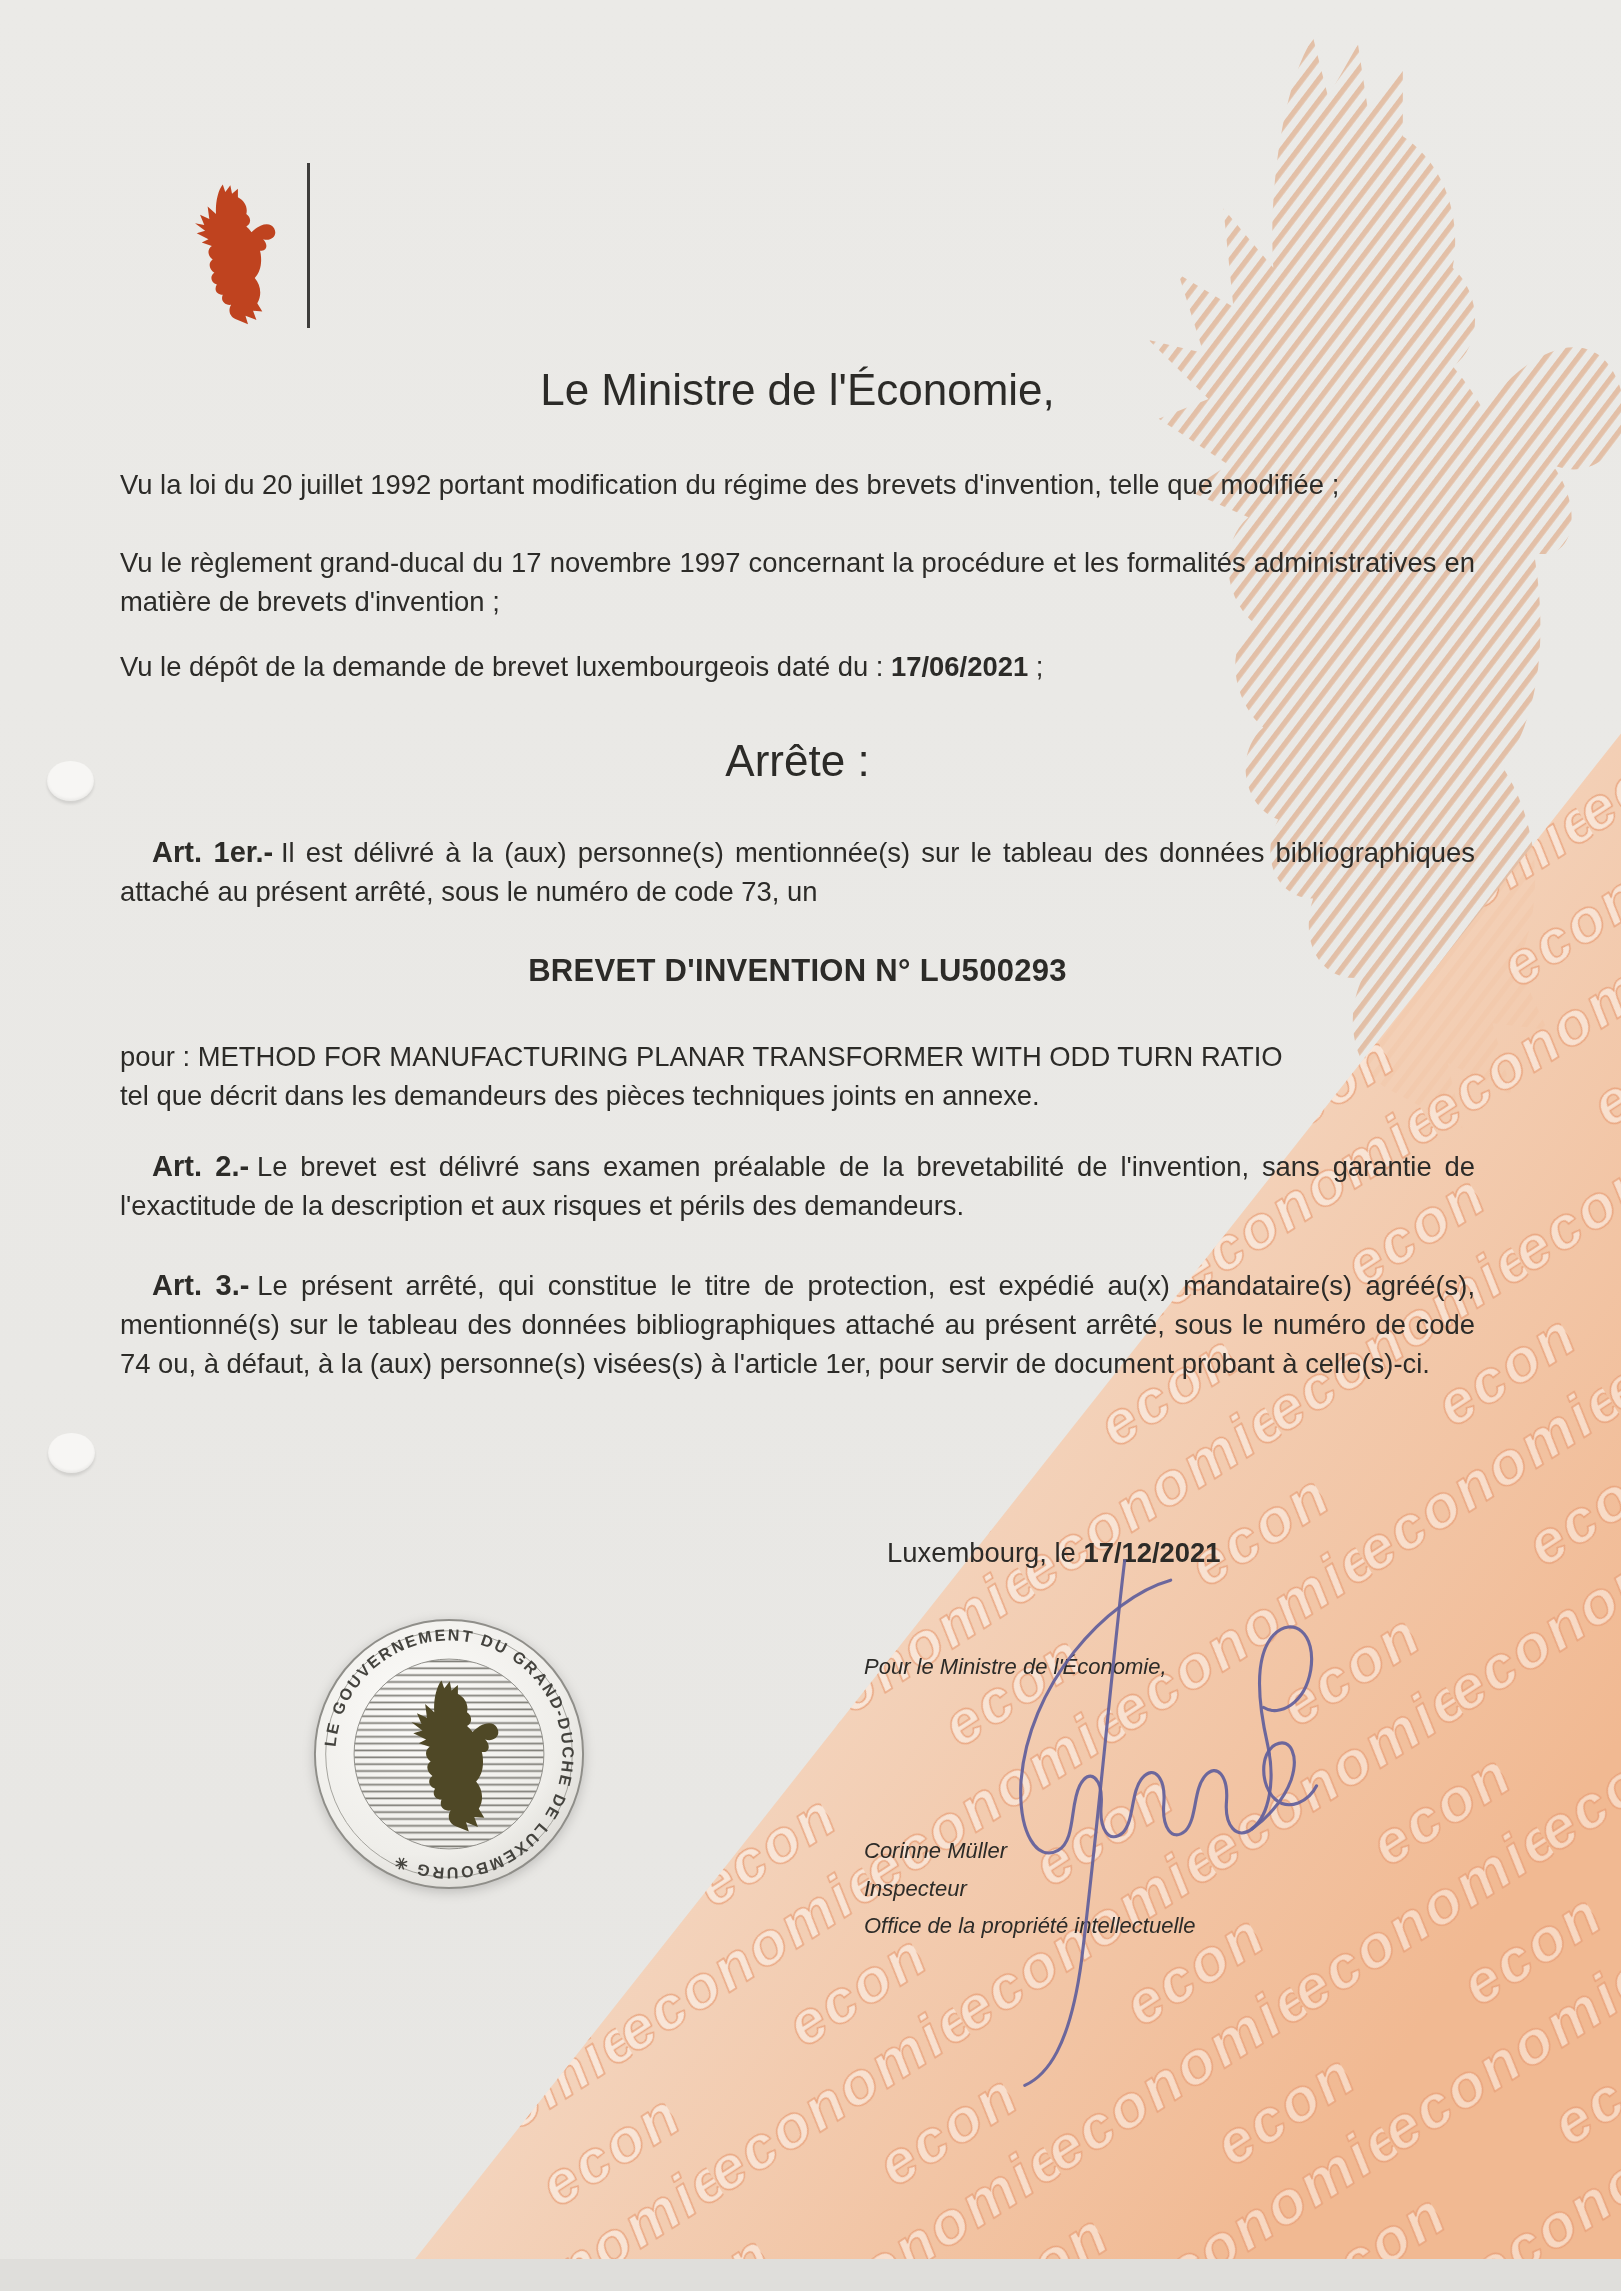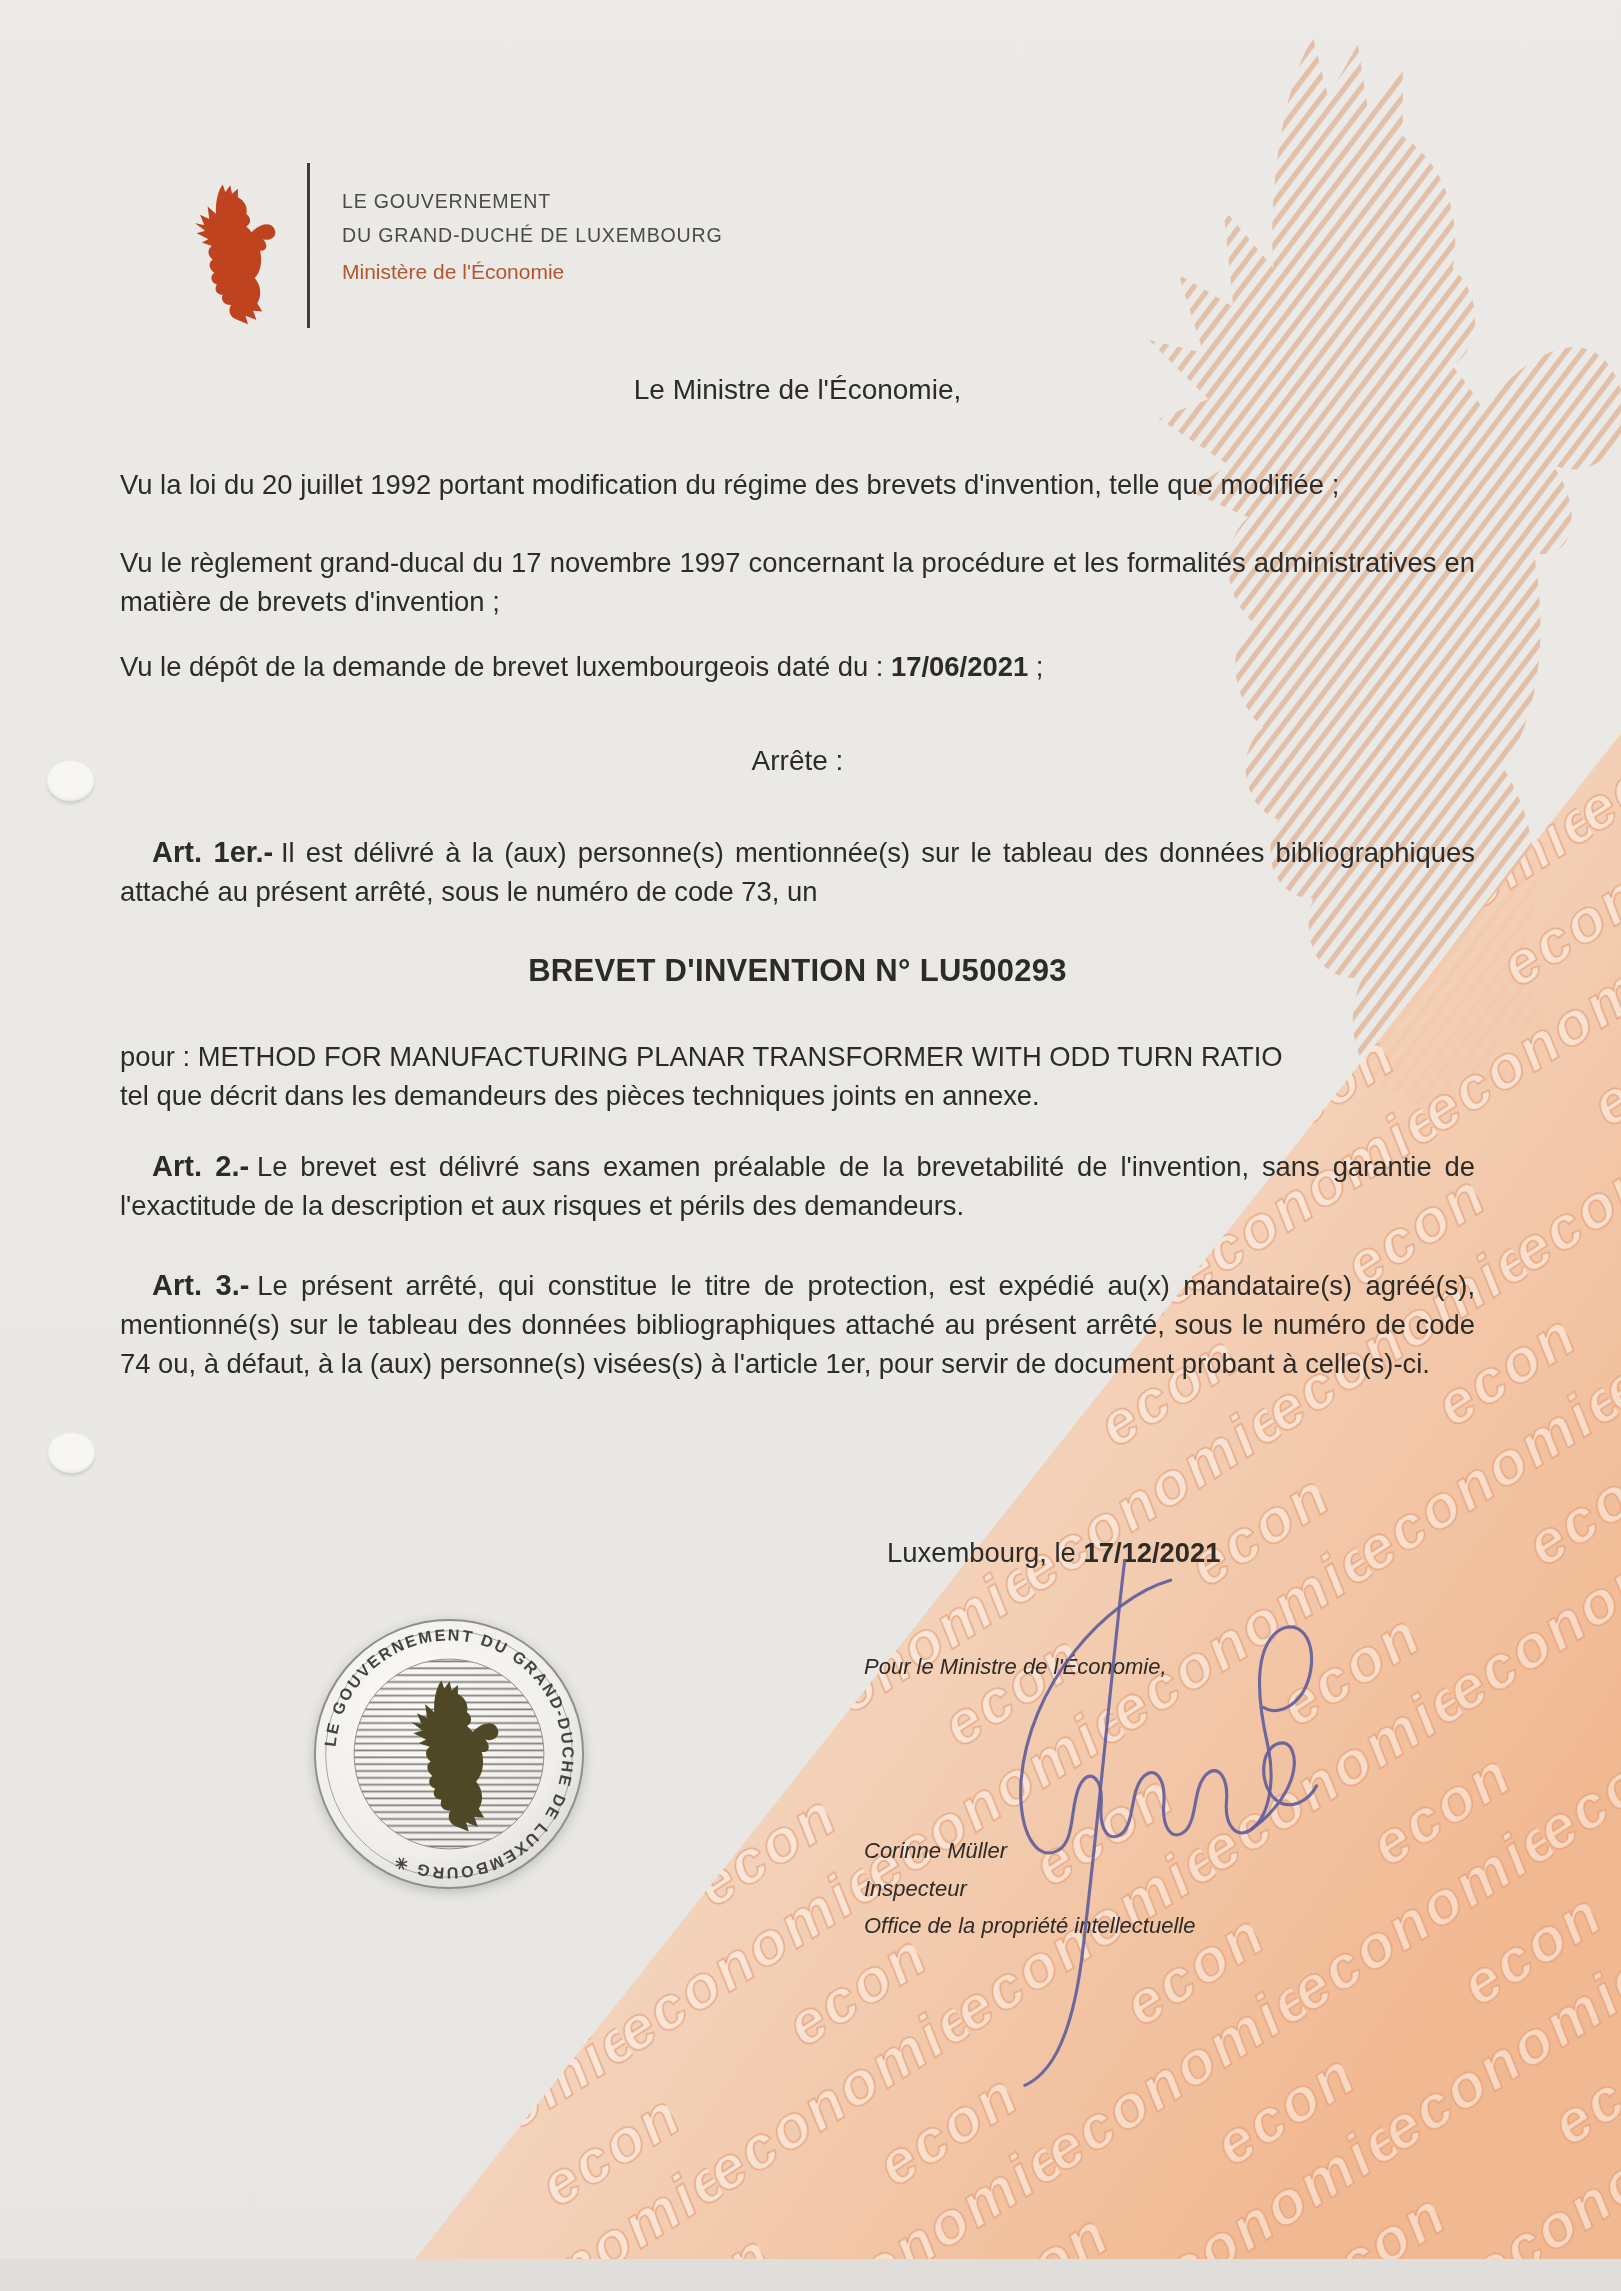--- a/index.html
+++ b/index.html
@@ -42,21 +42,21 @@
   
   .logo{position:absolute;left:178px;top:182px;width:103px;height:143px;z-index:5;}
   .header-rule{position:absolute;left:307px;top:163px;width:2.9px;height:165px;background:#3e3d3b;z-index:5;}
   .header-text{position:absolute;left:342px;top:192px;z-index:5;line-height:1;}
   .gov-line{font-size:19.6px;letter-spacing:0.8px;color:#4b4a47;margin:0 0 14.7px 0;}
   .ministry-line{font-size:21px;color:#b4552e;margin:0;}
   
   .tx{position:absolute;left:120px;width:1355px;z-index:5;font-size:27.4px;line-height:39px;margin:0;}
   .just{text-align:justify;}
   .ctr{text-align:center;}
-  .big{font-size:28px;}
+  .big{font-size:44px;}
   .artlabel{font-weight:700;font-size:29px;margin-right:7.8px;margin-left:32px;}
   b{font-weight:700;}
   .brevet{font-weight:700;font-size:31px;letter-spacing:0.3px;}
   .luxline{position:absolute;left:887px;top:1537px;font-size:27.4px;z-index:5;margin:0;}
   
   .sig-block{position:absolute;left:864px;top:1654px;width:647px;height:323px;z-index:5;}
   .sig-line{position:absolute;width:100%;font-size:22px;margin:0;font-style:italic;}
   .sig-for{top:0;}
   .sig-name{top:184px;}
   .sig-title{top:222px;}
@@ -113,25 +113,20 @@
 
   <div class="bottom-strip"></div>
 
   <div class="hole hole1"></div>
   <div class="hole hole2"></div>
 
   <svg class="logo" viewBox="0 0 120 170">
     <use href="#lion" fill="#bf431f"></use>
   </svg>
   <div class="header-rule"></div>
-  <div class="header-text">
-    <p class="gov-line">LE GOUVERNEMENT</p>
-    <p class="gov-line">DU GRAND-DUCHÉ DE LUXEMBOURG</p>
-    <p class="ministry-line">Ministère de l'Économie</p>
-  </div>
 
   <p class="tx ctr big" style="top:370px">Le Ministre de l'Économie,</p>
 
   <p class="tx just" style="top:465px">Vu la loi du 20 juillet 1992 portant modification du régime des brevets d'invention, telle que modifiée ;</p>
 
   <p class="tx just" style="top:543px">Vu le règlement grand-ducal du 17 novembre 1997 concernant la procédure et les formalités administratives en matière de brevets d'invention ;</p>
 
   <p class="tx just" style="top:647px">
     <span>Vu le dépôt de la demande de brevet luxembourgeois daté du : </span><b>17/06/2021</b><span> ;</span>
   </p>

